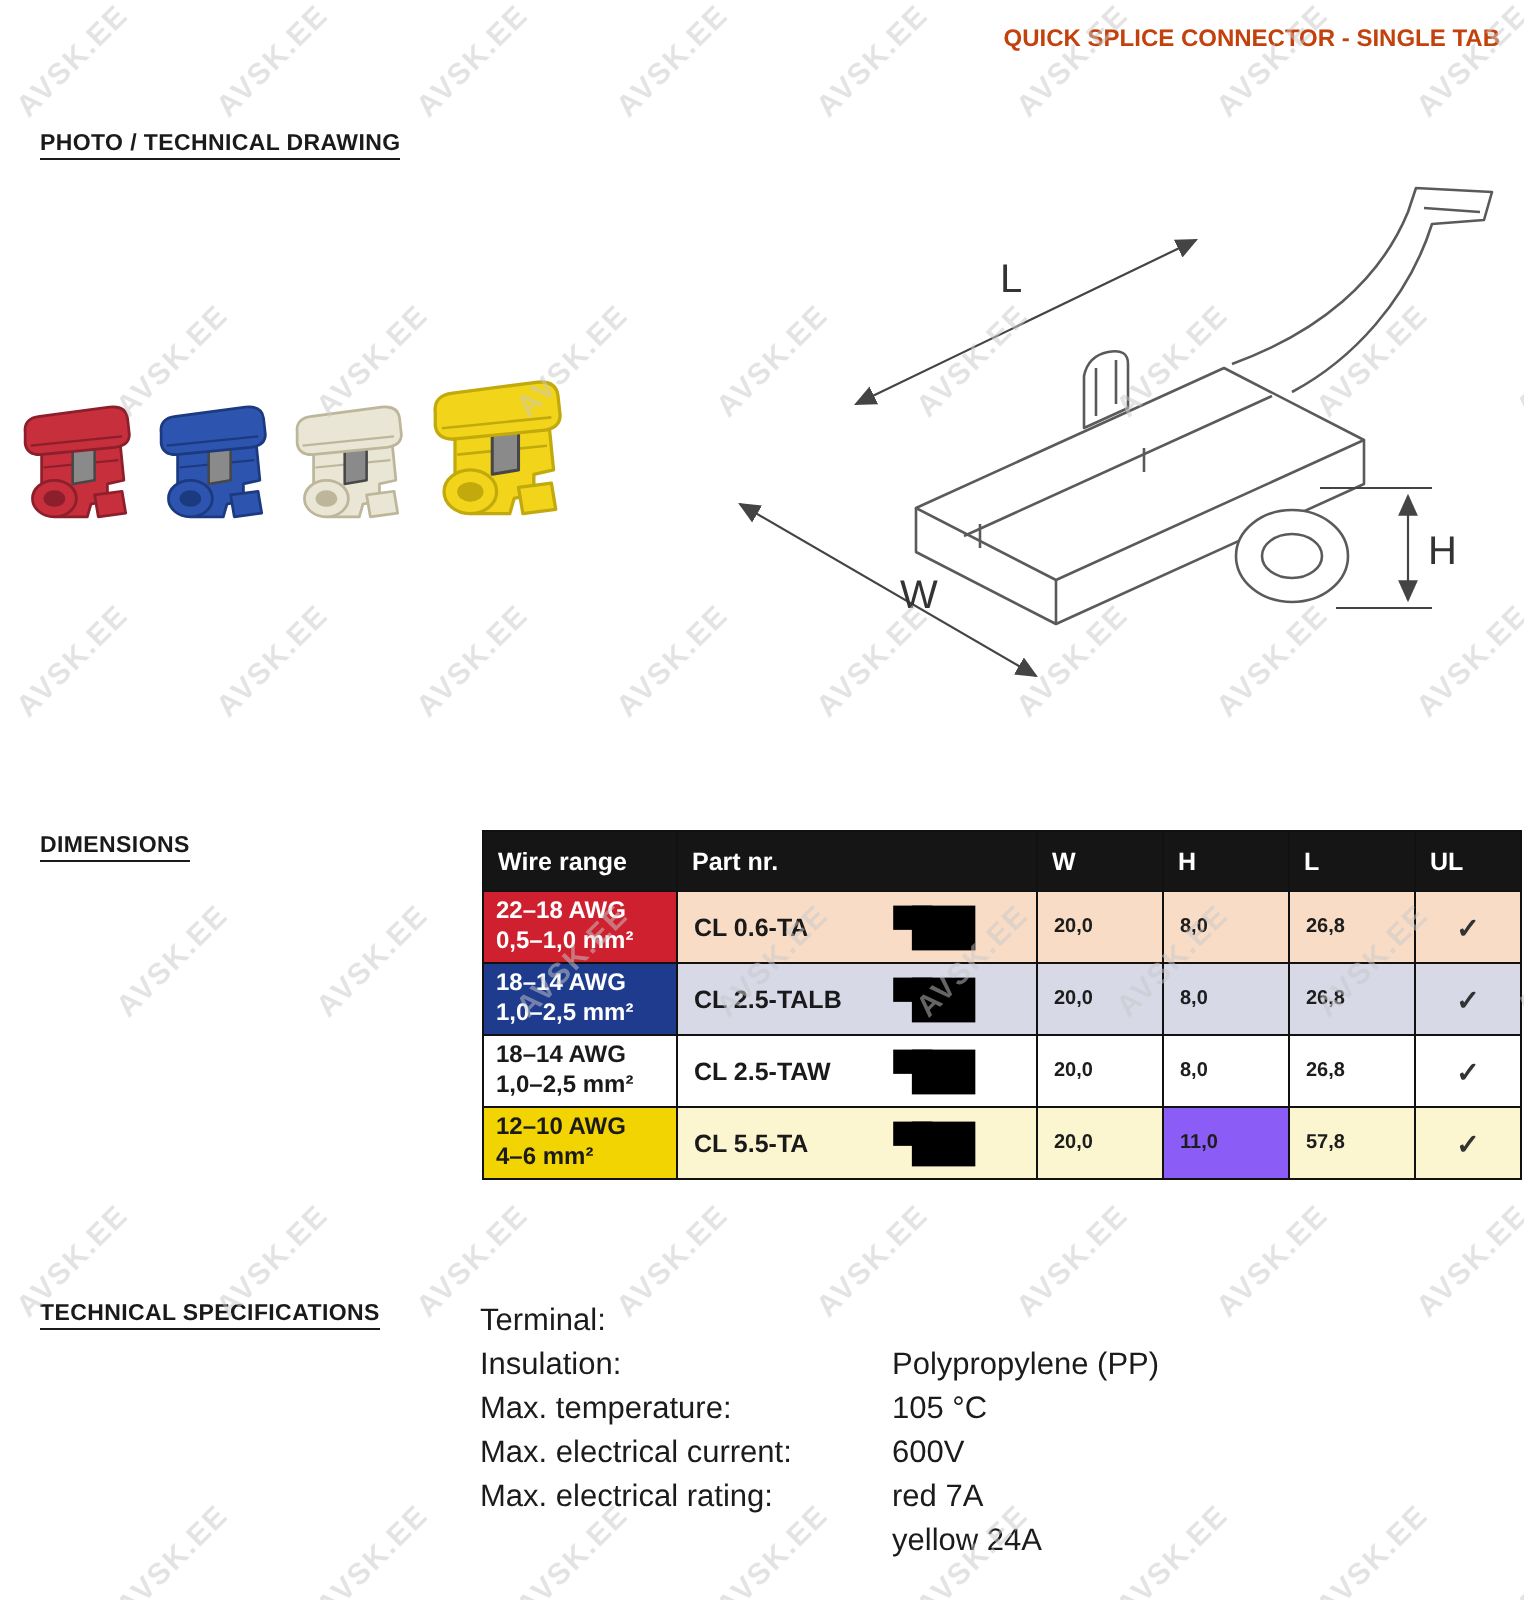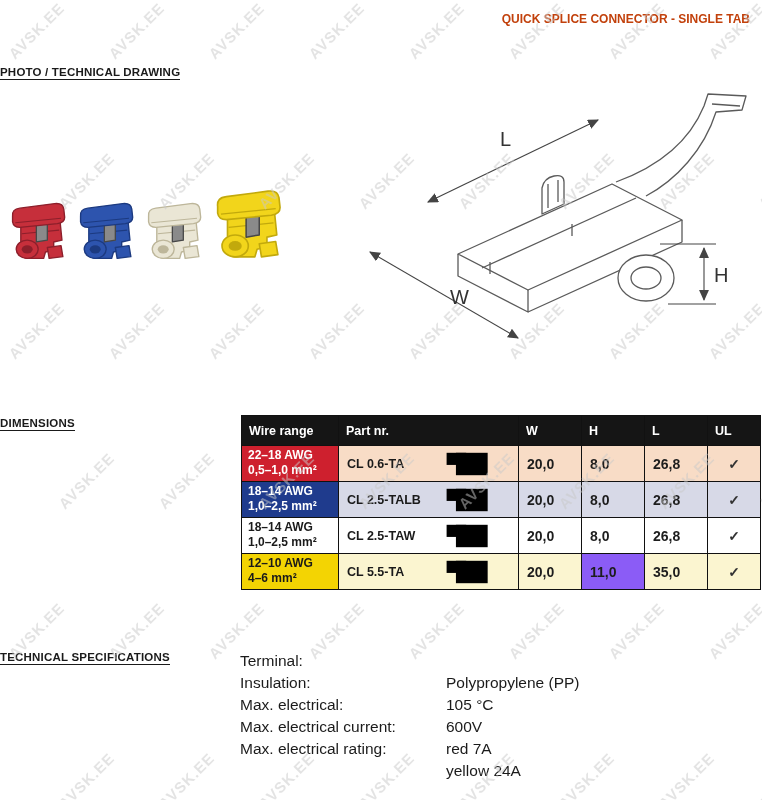--- a/index.html
+++ b/index.html
@@ -6,21 +6,21 @@
   body{font-family:"Liberation Sans", sans-serif; color:#1b1b1b;}
   .page{position:relative;width:762px;height:800px;background:#fff;overflow:hidden;}
 
   
   .wm-layer{position:absolute;inset:0;z-index:5;pointer-events:none;}
   .wm{position:absolute;font-weight:bold;font-size:15px;letter-spacing:1px;
       transform:rotate(-45deg);transform-origin:0 0;white-space:nowrap;opacity:.5;}
 
   
   .doc-title{position:absolute;top:12px;right:12px;font-size:12px;font-weight:bold;color:#c2410c;z-index:2;}
-  .sec-head{position:absolute;left:0;font-size:11.5px;font-weight:bold;color:#1a1a1a;
+  .sec-head{position:absolute;left:20px;font-size:11.5px;font-weight:bold;color:#1a1a1a;
             border-bottom:1.6px solid #1a1a1a;padding-bottom:1px;letter-spacing:.2px;z-index:2;text-align:right;}
   .sec-photo{top:66px;}
   .sec-dim{top:417px;}
   .sec-spec{top:651px;}
 
   
   .photo-row{position:absolute;left:8px;top:178px;display:flex;align-items:flex-end;gap:4px;z-index:2;}
   .conn{display:block;}
 
   
@@ -33,21 +33,21 @@
   .dim-table th,.dim-table td{border:1px solid #111;overflow:hidden;}
   .dim-table th{background:#151515;color:#fff;font-size:12.5px;font-weight:bold;
                 text-align:left;height:25px;padding:2px 4px 2px 7px;}
   .dim-table td{height:35px;padding:0;vertical-align:middle;}
   .wire-cell{font-size:12px;font-weight:bold;line-height:1.15;}
   .wire-cell .wire-inner{display:flex;flex-direction:column;justify-content:space-between;
                          height:29px;padding:3px 3px 3px 6px;}
   .part-cell{font-size:12.5px;font-weight:bold;color:#1a1a1a;}
   .part-inner{display:flex;align-items:center;justify-content:space-between;padding:0 6px 0 8px;}
   .splice{width:86px;height:28px;flex:none;}
-  .val-cell{font-size:14px;font-weight:bold;color:#1d1d1d;padding:0 0 0 8px !important;}
+  .val-cell{font-size:10px;font-weight:bold;color:#1d1d1d;padding:0 0 0 8px !important;}
   .ul-cell{text-align:center;font-size:14px;color:#333;font-weight:bold;}
 
   
   .specs{position:absolute;left:240px;top:650px;z-index:2;font-size:15.5px;line-height:22px;color:#1b1b1b;}
   .spec-row{display:flex;}
   .spec-label{width:206px;flex:none;}
   .spec-value{white-space:nowrap;}
 </style>
 </head>
 <body>
@@ -224,36 +224,36 @@
         <td class="part-cell" style="background: rgb(251, 245, 208);">
             <div class="part-inner">
           <span>CL 5.5-TA</span>
           <svg class="splice" viewBox="0 0 90 30">
                 <use href="#splice-sym"></use>
               </svg>
             </div>
           </td>
         <td class="val-cell" style="background: rgb(251, 245, 208);">20,0</td>
         <td class="val-cell" style="background: #8b5cf6;">11,0</td>
-        <td class="val-cell" style="background: rgb(251, 245, 208);">35,0</td>
+        <td class="val-cell" style="background: rgb(251, 245, 208);">57,8</td>
         <td class="ul-cell" style="background: rgb(251, 245, 208);">✓</td>
       </tr>
     </tbody>
   </table>
 
   <div class="specs">
     <div class="spec-row">
       <span class="spec-label">Terminal:</span>
     </div>
     <div class="spec-row">
       <span class="spec-label">Insulation:</span>
       <span class="spec-value">Polypropylene (PP)</span>
     </div>
     <div class="spec-row">
-      <span class="spec-label">Max. electrical:</span>
+      <span class="spec-label">Max. temperature:</span>
       <span class="spec-value">105 °C</span>
     </div>
     <div class="spec-row">
       <span class="spec-label">Max. electrical current:</span>
       <span class="spec-value">600V</span>
     </div>
     <div class="spec-row">
       <span class="spec-label">Max. electrical rating:</span>
       <span class="spec-value">red 7A</span>
     </div>

